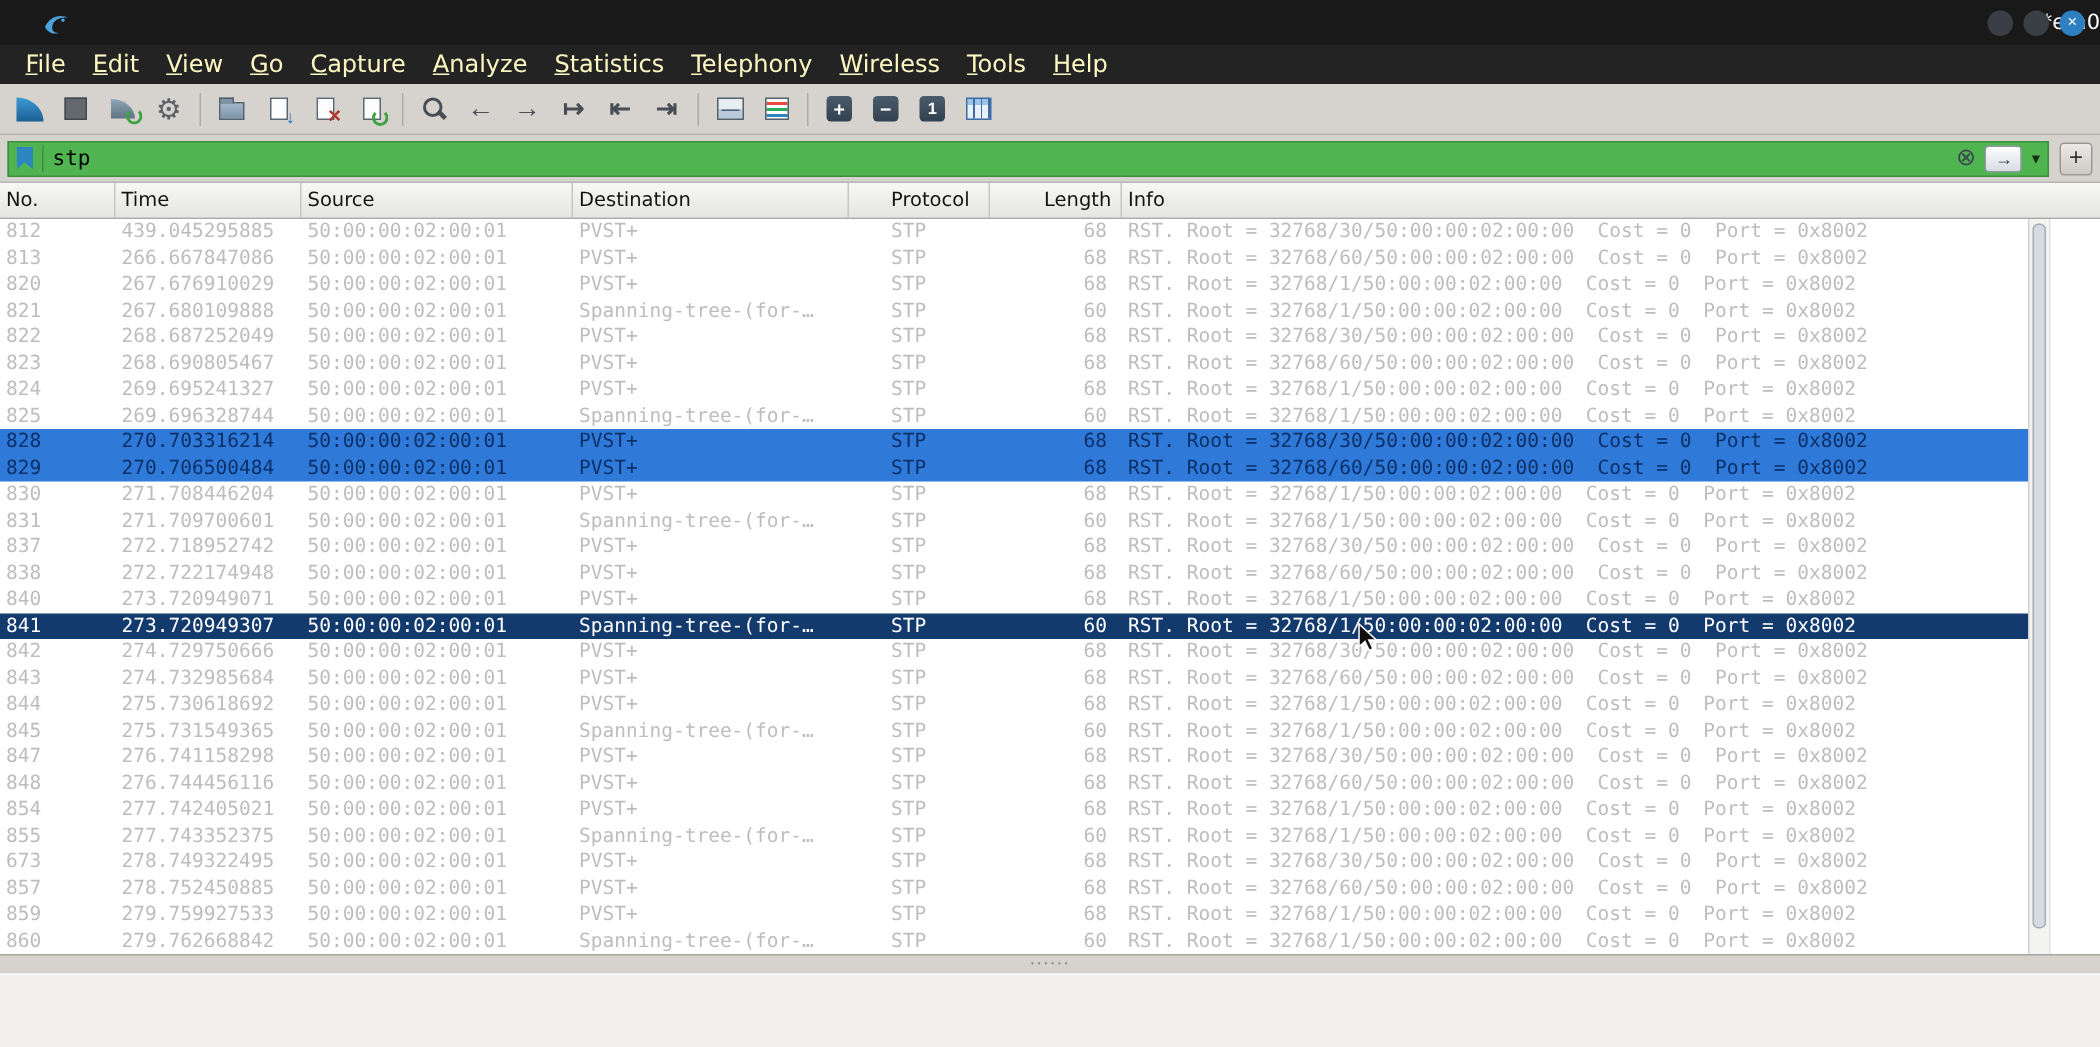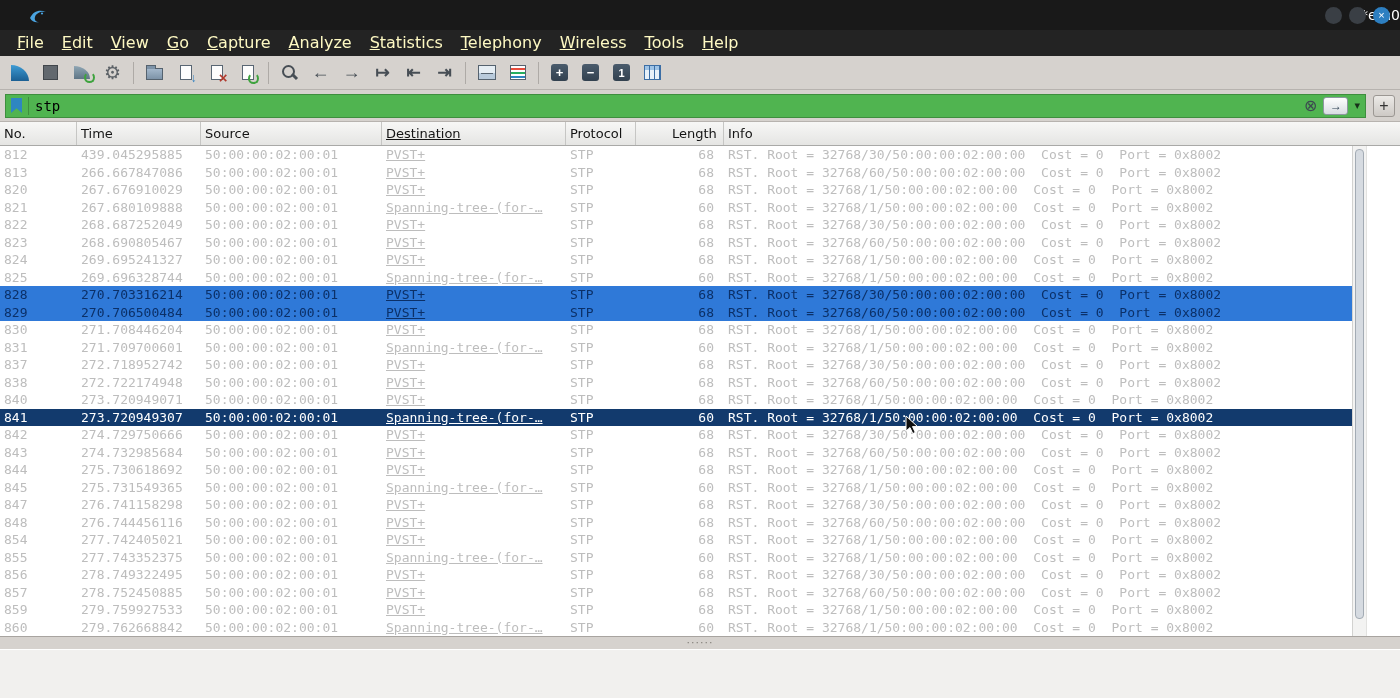--- a/index.html
+++ b/index.html
@@ -62,22 +62,22 @@
   .filter-vline { width:1px; height:18px; background:#3e8e3e; }
   .filter-text { flex:1; font-family:"DejaVu Sans Mono","Liberation Mono",monospace; font-size:14px; color:#000; }
   .clear-btn { font-size:16px; color:#3c4850; background:none; border:none; line-height:1; }
   .apply-btn { width:25px; height:18px; background:linear-gradient(#fefefe,#d8dde2); border:1px solid #8d989f; border-radius:3px; font-size:12px; color:#2c3e50; font-weight:bold; line-height:1; }
   .dropdown-caret { font-size:11px; color:#17301a; background:none; border:none; }
   .add-filter-btn { width:22px; height:22px; background:linear-gradient(#eceae7,#cdc9c5); border:1px solid #9b9793; border-radius:3px; font-size:16px; color:#333; line-height:1; }
 
   
   .header-row { height:24px; display:flex; background:linear-gradient(#f7f7f6,#e5e5e3); border-bottom:1px solid #a9a9a7; font-size:13px; color:#141414; }
   .hcell { display:flex; align-items:center; padding:0 4px; border-right:1px solid #c6c6c4; height:100%; overflow:hidden; }
-  .c0 { width:77px; } .c1 { width:124px; } .c2 { width:181px; } .c3 { width:184px;text-decoration:underline; }
-  .c4 { width:70px; } .c5 { width:56px;margin-left:32px; } .c6 { flex:1; border-right:none; }
+  .c0 { width:77px; } .c1 { width:124px; } .c2 { width:181px; } .c3 { width:184px; }
+  .c4 { width:70px;margin-left:24px; } .c5 { width:56px;margin-left:32px; } .c6 { flex:1; border-right:none; }
 
   .list-wrap { display:flex; height:490px; background:#fff; }
   .rows { width:1352px; overflow:hidden; }
   .prow { display:flex; height:17.5px; line-height:17.5px; font-family:"DejaVu Sans Mono","Liberation Mono",monospace; font-size:13px; color:var(--row-default-text,#bdbdbd); white-space:pre; }
   .pcell { padding:0 4px; overflow:hidden; height:100%; }
   .prow .c0 { padding-right:7px; }
   .prow .c5 { text-align:right; padding-right:10px; }
   .prow.multiselect { background:var(--row-multiselect-bg,#2f79d8); color:var(--row-multiselect-text,#0b3068); }
   .prow.selected { background:var(--row-selected-bg,#123a6d); color:var(--row-selected-text,#fff); }
 
@@ -231,21 +231,21 @@
       <div class="prow"><div class="pcell c0">840</div><div class="pcell c1">273.720949071</div><div class="pcell c2">50:00:00:02:00:01</div><div class="pcell c3">PVST+</div><div class="pcell c4">STP</div><div class="pcell c5">68</div><div class="pcell c6">RST. Root = 32768/1/50:00:00:02:00:00  Cost = 0  Port = 0x8002</div></div>
       <div class="prow selected"><div class="pcell c0">841</div><div class="pcell c1">273.720949307</div><div class="pcell c2">50:00:00:02:00:01</div><div class="pcell c3">Spanning-tree-(for-…</div><div class="pcell c4">STP</div><div class="pcell c5">60</div><div class="pcell c6">RST. Root = 32768/1/50:00:00:02:00:00  Cost = 0  Port = 0x8002</div></div>
       <div class="prow"><div class="pcell c0">842</div><div class="pcell c1">274.729750666</div><div class="pcell c2">50:00:00:02:00:01</div><div class="pcell c3">PVST+</div><div class="pcell c4">STP</div><div class="pcell c5">68</div><div class="pcell c6">RST. Root = 32768/30/50:00:00:02:00:00  Cost = 0  Port = 0x8002</div></div>
       <div class="prow"><div class="pcell c0">843</div><div class="pcell c1">274.732985684</div><div class="pcell c2">50:00:00:02:00:01</div><div class="pcell c3">PVST+</div><div class="pcell c4">STP</div><div class="pcell c5">68</div><div class="pcell c6">RST. Root = 32768/60/50:00:00:02:00:00  Cost = 0  Port = 0x8002</div></div>
       <div class="prow"><div class="pcell c0">844</div><div class="pcell c1">275.730618692</div><div class="pcell c2">50:00:00:02:00:01</div><div class="pcell c3">PVST+</div><div class="pcell c4">STP</div><div class="pcell c5">68</div><div class="pcell c6">RST. Root = 32768/1/50:00:00:02:00:00  Cost = 0  Port = 0x8002</div></div>
       <div class="prow"><div class="pcell c0">845</div><div class="pcell c1">275.731549365</div><div class="pcell c2">50:00:00:02:00:01</div><div class="pcell c3">Spanning-tree-(for-…</div><div class="pcell c4">STP</div><div class="pcell c5">60</div><div class="pcell c6">RST. Root = 32768/1/50:00:00:02:00:00  Cost = 0  Port = 0x8002</div></div>
       <div class="prow"><div class="pcell c0">847</div><div class="pcell c1">276.741158298</div><div class="pcell c2">50:00:00:02:00:01</div><div class="pcell c3">PVST+</div><div class="pcell c4">STP</div><div class="pcell c5">68</div><div class="pcell c6">RST. Root = 32768/30/50:00:00:02:00:00  Cost = 0  Port = 0x8002</div></div>
       <div class="prow"><div class="pcell c0">848</div><div class="pcell c1">276.744456116</div><div class="pcell c2">50:00:00:02:00:01</div><div class="pcell c3">PVST+</div><div class="pcell c4">STP</div><div class="pcell c5">68</div><div class="pcell c6">RST. Root = 32768/60/50:00:00:02:00:00  Cost = 0  Port = 0x8002</div></div>
       <div class="prow"><div class="pcell c0">854</div><div class="pcell c1">277.742405021</div><div class="pcell c2">50:00:00:02:00:01</div><div class="pcell c3">PVST+</div><div class="pcell c4">STP</div><div class="pcell c5">68</div><div class="pcell c6">RST. Root = 32768/1/50:00:00:02:00:00  Cost = 0  Port = 0x8002</div></div>
       <div class="prow"><div class="pcell c0">855</div><div class="pcell c1">277.743352375</div><div class="pcell c2">50:00:00:02:00:01</div><div class="pcell c3">Spanning-tree-(for-…</div><div class="pcell c4">STP</div><div class="pcell c5">60</div><div class="pcell c6">RST. Root = 32768/1/50:00:00:02:00:00  Cost = 0  Port = 0x8002</div></div>
-      <div class="prow"><div class="pcell c0">856</div><div class="pcell c1">278.749322495</div><div class="pcell c2">50:00:00:02:00:01</div><div class="pcell c3">PVST+</div><div class="pcell c4">STP</div><div class="pcell c5">68</div><div class="pcell c6">RST. Root = 32768/30/50:00:00:02:00:00  Cost = 0  Port = 0x8002</div></div>
+      <div class="prow"><div class="pcell c0">673</div><div class="pcell c1">278.749322495</div><div class="pcell c2">50:00:00:02:00:01</div><div class="pcell c3">PVST+</div><div class="pcell c4">STP</div><div class="pcell c5">68</div><div class="pcell c6">RST. Root = 32768/30/50:00:00:02:00:00  Cost = 0  Port = 0x8002</div></div>
       <div class="prow"><div class="pcell c0">857</div><div class="pcell c1">278.752450885</div><div class="pcell c2">50:00:00:02:00:01</div><div class="pcell c3">PVST+</div><div class="pcell c4">STP</div><div class="pcell c5">68</div><div class="pcell c6">RST. Root = 32768/60/50:00:00:02:00:00  Cost = 0  Port = 0x8002</div></div>
       <div class="prow"><div class="pcell c0">859</div><div class="pcell c1">279.759927533</div><div class="pcell c2">50:00:00:02:00:01</div><div class="pcell c3">PVST+</div><div class="pcell c4">STP</div><div class="pcell c5">68</div><div class="pcell c6">RST. Root = 32768/1/50:00:00:02:00:00  Cost = 0  Port = 0x8002</div></div>
       <div class="prow"><div class="pcell c0">860</div><div class="pcell c1">279.762668842</div><div class="pcell c2">50:00:00:02:00:01</div><div class="pcell c3">Spanning-tree-(for-…</div><div class="pcell c4">STP</div><div class="pcell c5">60</div><div class="pcell c6">RST. Root = 32768/1/50:00:00:02:00:00  Cost = 0  Port = 0x8002</div></div>
     </div>
   <div class="vscroll">
     <div class="vthumb"></div>
   </div>
   <div class="right-gap"></div>
 </div>
 

